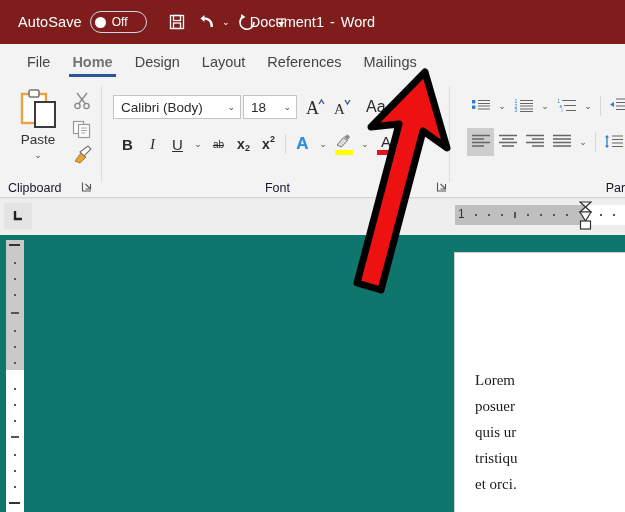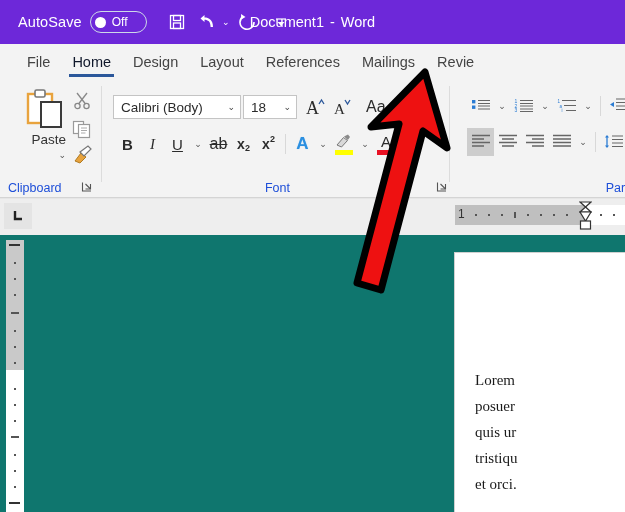--- a/index.html
+++ b/index.html
@@ -7,21 +7,21 @@
     width: 625px; height: 512px;
     overflow: hidden;
     font-family: "Liberation Sans", sans-serif;
     background: #e6e6e6;
   }
   #app { position: relative; width: 625px; height: 512px; overflow: hidden; }
 
   
   .titlebar {
     position: absolute; left: 0; top: 0; width: 625px; height: 44px;
-    background: #6d28d9; color: #ffffff;
+    background: #7f1d1d; color: #ffffff;
     display: flex; align-items: center;
   }
   .autosave-label { font-size: 14.5px; margin-left: 18px; color: #fff; letter-spacing: .1px; }
   .autosave-toggle {
     margin-left: 8px; width: 57px; height: 22px; border: 1.6px solid #cdd8e8;
     border-radius: 11px; display: flex; align-items: center; padding-left: 4px; gap: 6px;
   }
   .autosave-knob { width: 11px; height: 11px; border-radius: 50%; background: #ffffff; }
   .autosave-state { font-size: 12px; color: #ffffff; }
   .qat { display: flex; align-items: center; gap: 0px; margin-left: 14px; }
@@ -40,47 +40,47 @@
 
   
   .tabstrip {
     position: absolute; left: 0; top: 44px; width: 625px; height: 36px;
     background: #f3f3f3; display: flex; align-items: flex-start; padding-left: 16px;
   }
   .tab {
     height: 36px; padding: 0 11px; font-size: 14.5px; color: #444444;
     display: flex; align-items: center; position: relative; white-space: nowrap;
   }
-  .tab.active { color: #0f172a; font-weight: normal; }
+  .tab.active { color: #737373; font-weight: bold; }
   .tab.active::after {
     content: ""; position: absolute; left: 8px; right: 8px; bottom: 3px;
     height: 3px; background: #2b579a;
   }
 
   
   .ribbon {
     position: absolute; left: 0; top: 80px; width: 625px; height: 118px;
     background: #f3f3f3; border-bottom: 1px solid #d4d4d4;
   }
   .group { position: absolute; top: 0; height: 118px; }
   .group-label {
     position: absolute; bottom: 3px; width: 100%; text-align: center;
-    font-size: 12.5px; color: #1d4ed8; white-space: nowrap;
+    font-size: 12.5px; color: #0f172a; white-space: nowrap;
   }
   .group-sep { position: absolute; top: 6px; width: 1px; height: 96px; background: #dcdcdc; }
   .dlauncher {
     position: absolute; bottom: 4px; width: 14px; height: 14px;
     display: flex; align-items: center; justify-content: center;
   }
 
   
   #grp-clipboard { left: 0; width: 104px; }
   .paste-btn {
     position: absolute; left: 10px; top: 6px; width: 56px; height: 86px;
-    display: flex; flex-direction: column; align-items: flex-end;
+    display: flex; flex-direction: column; align-items: center;
   }
   .paste-label { font-size: 13.5px; color: #333; margin-top: 2px; }
   .paste-caret { font-size: 9px; color: #555; line-height: 9px; margin-top: 4px; }
   .clip-small {
     position: absolute; width: 28px; height: 26px;
     display: flex; align-items: center; justify-content: center;
   }
 
   
   #grp-font { left: 105px; width: 345px; }
@@ -223,23 +223,20 @@
         <span>Design</span>
       </div>
     <div class="tab">
         <span>Layout</span>
       </div>
     <div class="tab">
         <span>References</span>
       </div>
     <div class="tab">
         <span>Mailings</span>
-      </div>
-    <div class="tab">
-        <span>Revie</span>
       </div>
   </div>
 
   <div class="ribbon">
 
     <div class="group" id="grp-clipboard">
       <div class="paste-btn">
         <svg width="44" height="44" viewBox="0 0 44 44">
           <rect x="6" y="8" width="24" height="29" fill="#fff" stroke="#e8a33d" stroke-width="2.4"></rect>
           <rect x="13" y="4" width="10" height="7" rx="1.5" fill="#fff" stroke="#777" stroke-width="1.6"></rect>
@@ -319,21 +316,21 @@
             <path d="M9.5 13.5 L15 13.5" stroke="#9b59d0" stroke-width="1.2"></path>
           </svg>
         </div>
       </div>
 
       <div class="font-row2">
         <div class="fbtn" style="font-weight:bold;">B</div>
         <div class="fbtn" style="font-style:italic;font-family:'Liberation Serif',serif;">I</div>
         <div class="fbtn" style="text-decoration:underline;">U</div>
         <div class="caretbtn">⌄</div>
-        <div class="fbtn" style="text-decoration:line-through;font-size:16px;">ab</div>
+        <div class="fbtn" style="text-decoration:line-through;font-size:10px;">ab</div>
         <div class="fbtn">
           <span style="font-weight:bold;font-size:14px;">x</span>
             <span style="font-size:9px;font-weight:bold;position:relative;top:4px;">2</span>
         </div>
         <div class="fbtn">
           <span style="font-weight:bold;font-size:14px;">x</span>
             <span style="font-size:9px;font-weight:bold;position:relative;top:-5px;">2</span>
         </div>
         <div class="vsep"></div>
         <div class="fbtn" style="color:#2b8fe0;font-weight:bold;font-size:17px;text-shadow:0 0 1px #9fd0f5;">A</div>

